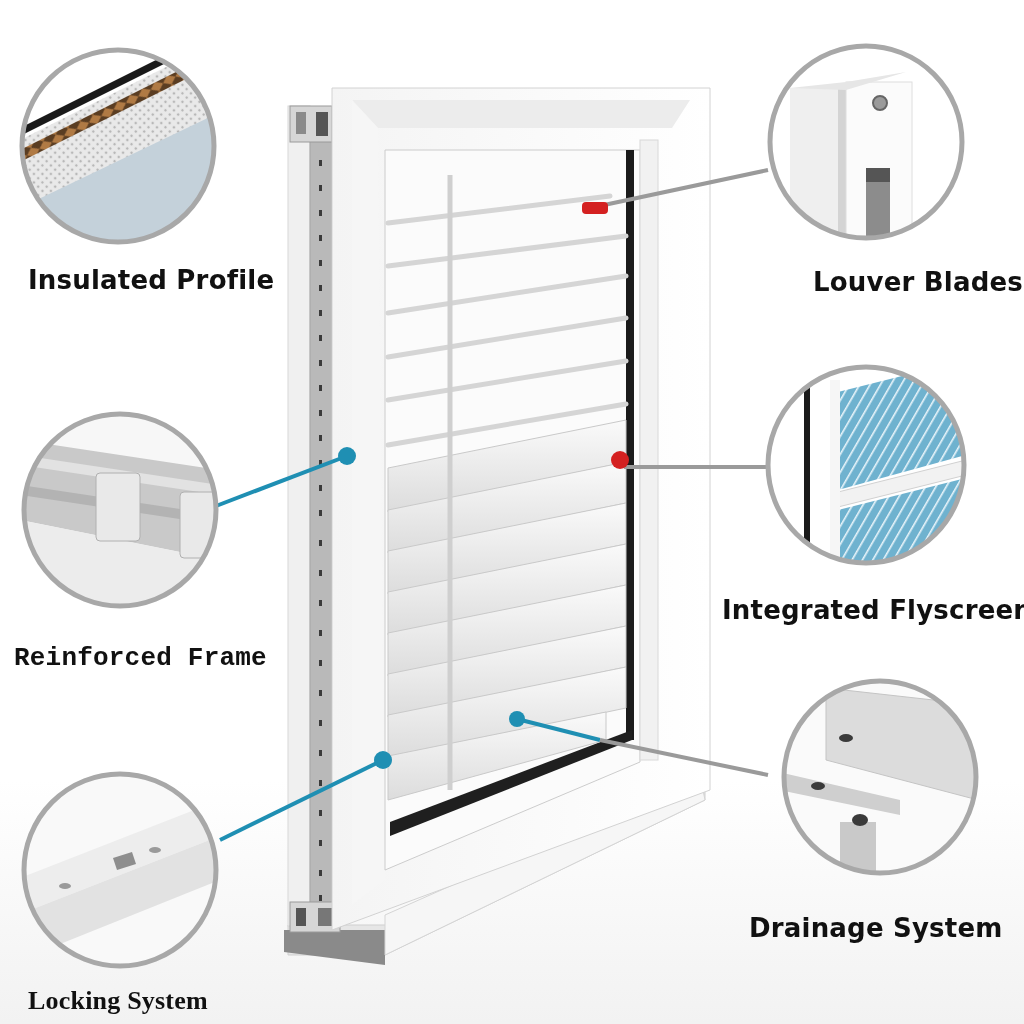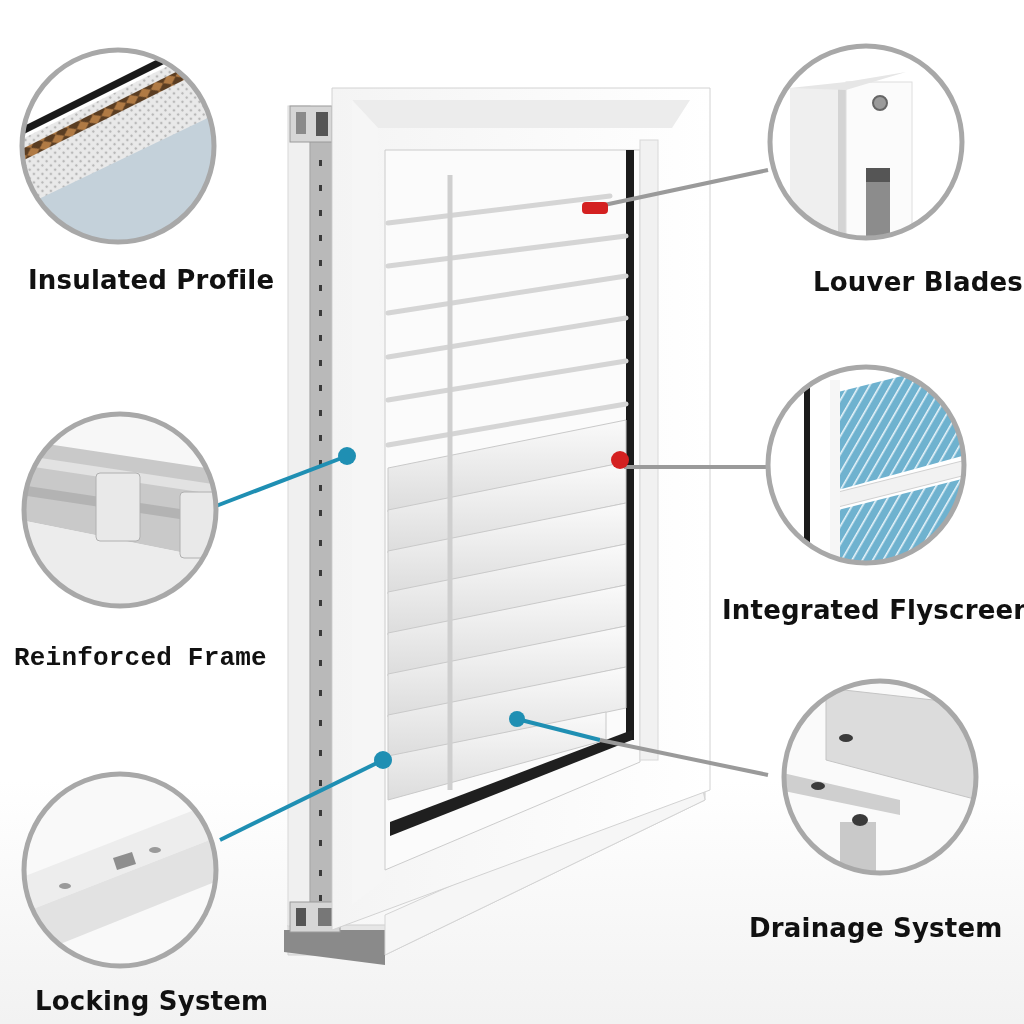--- a/index.html
+++ b/index.html
@@ -16,21 +16,21 @@
     font-size: 26px;
     color: #111111;
     white-space: nowrap;
     letter-spacing: 0.2px;
     text-align: center;
   }
   #lbl-insulated { left: 28px; top: 265px; }
   #lbl-louver    { left: 813px; top: 267px; }
   #lbl-reinforced{ left: 14px;  top: 643px; font-family: Liberation Mono, monospace; }
   #lbl-flyscreen { left: 722px; top: 595px; }
-  #lbl-locking   { left: 35px;  top: 986px; }
+  #lbl-locking   { left: 28px;  top: 986px; font-family: Liberation Serif, serif; }
   #lbl-drainage  { left: 749px; top: 913px; }
 </style>
 </head>
 <body>
 
 <svg class="canvas" viewBox="0 0 1024 1024" xmlns="http://www.w3.org/2000/svg">
   <defs>
     <linearGradient id="floorGrad" x1="0" y1="0" x2="0" y2="1">
       <stop offset="0" stop-color="#ffffff"></stop>
       <stop offset="1" stop-color="#f2f2f2"></stop>

